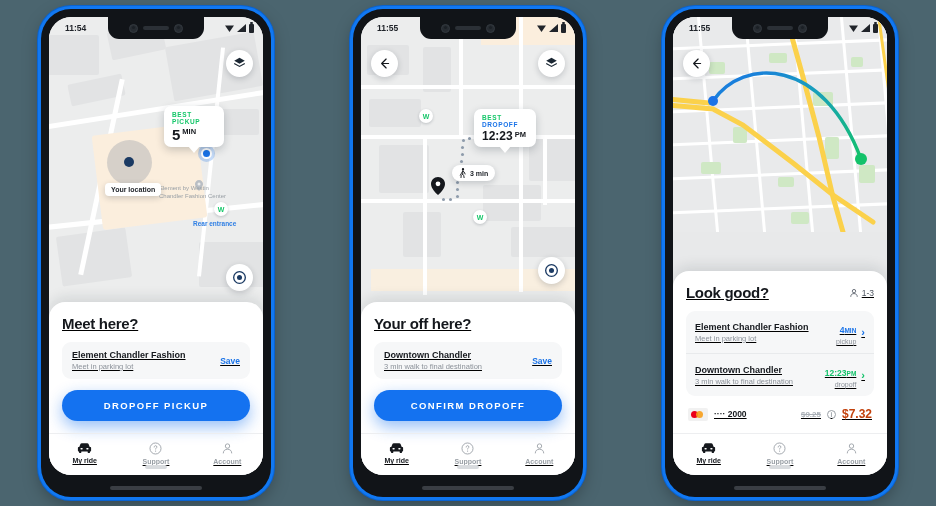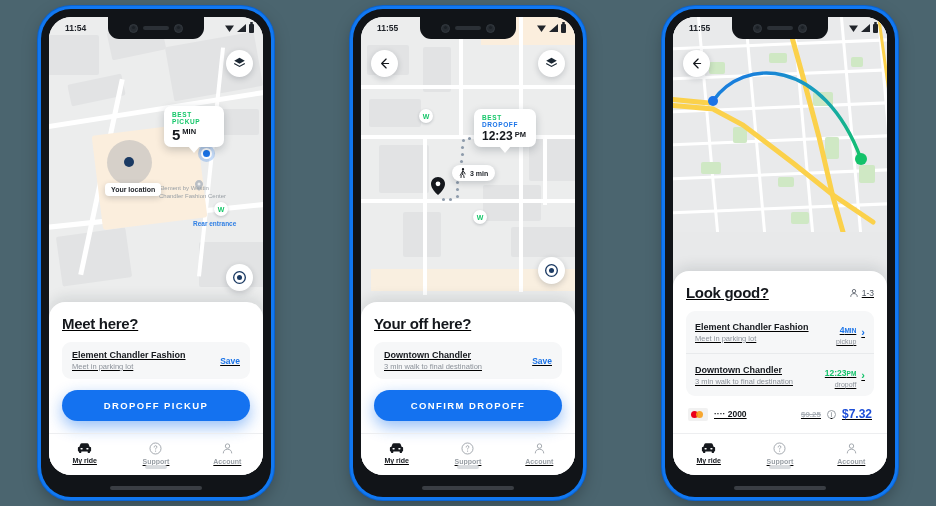--- a/index.html
+++ b/index.html
@@ -157,21 +157,21 @@
   .payleft { display: flex; align-items: center; gap: 6px; }
   .mc { position: relative; width: 20px; height: 13px; border-radius: 2px; background: #f1f1f1; }
   .mc i { position: absolute; top: 3px; width: 7px; height: 7px; border-radius: 50%; }
   .mc i.r { left: 3px; background: #eb001b; }
   .mc i.y { left: 8px; background: #f79e1b; opacity: .9; }
   .paynum { font-size: 8.5px; font-weight: 700; color: #15181d; }
   .payright { display: flex; align-items: center; gap: 6px; }
   .strike { font-size: 8px; color: #aab0b7; text-decoration: line-through; font-weight: 600; }
   .infoicon { width: 9px; height: 9px; border-radius: 50%; border: 1.2px solid #9aa0a6; color: #9aa0a6;
       font-size: 6.5px; line-height: 7px; text-align: center; font-weight: 700; }
-  .price { font-size: 12px; font-weight: 800; color: #1d4ed8; }
+  .price { font-size: 12px; font-weight: 800; color: #c2410c; }
 
   .cta {
     margin-top: 11px; height: 31px; border-radius: 16px; border: none; width: 100%;
     color: #fff; font-size: 9.5px; font-weight: 800; letter-spacing: 1.4px;
     background: #1472f0; cursor: pointer;
     box-shadow: 0 6px 16px rgba(20,114,240,.45);
   }
   .cta.grad { background: linear-gradient(90deg, #2f8bff 0%, #1472f0 35%, #0d57c4 100%); }
 
   

